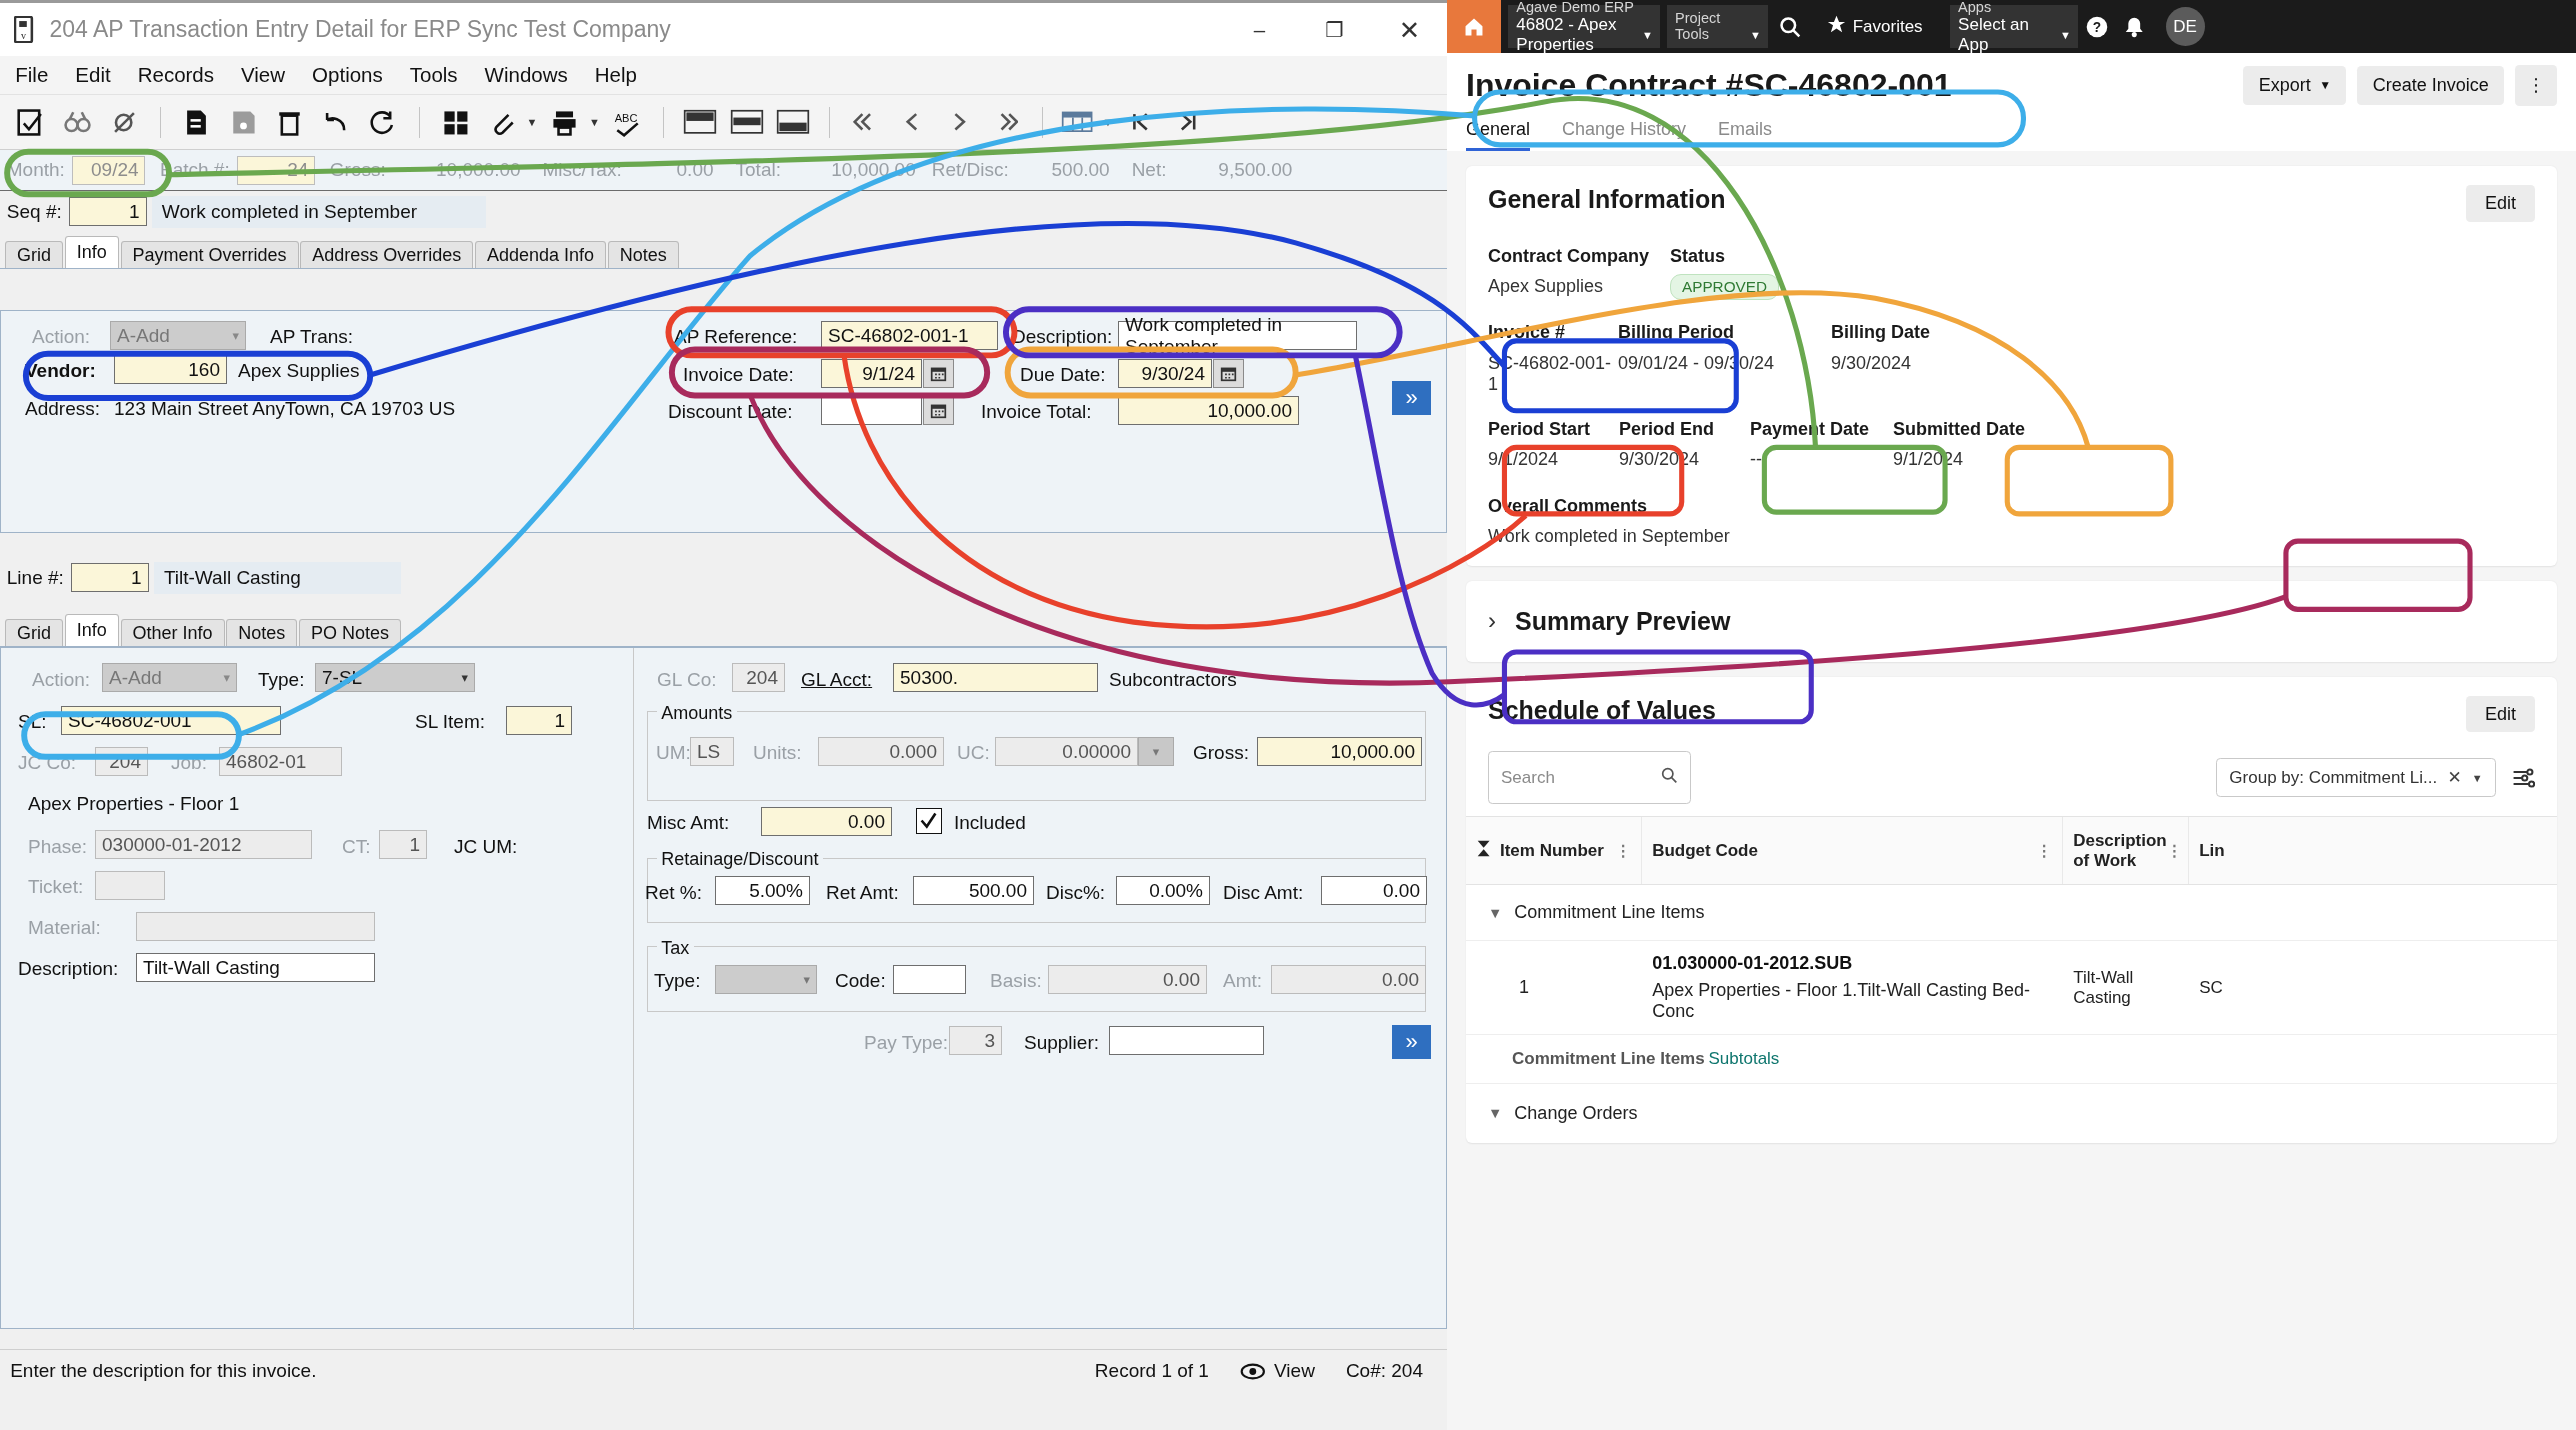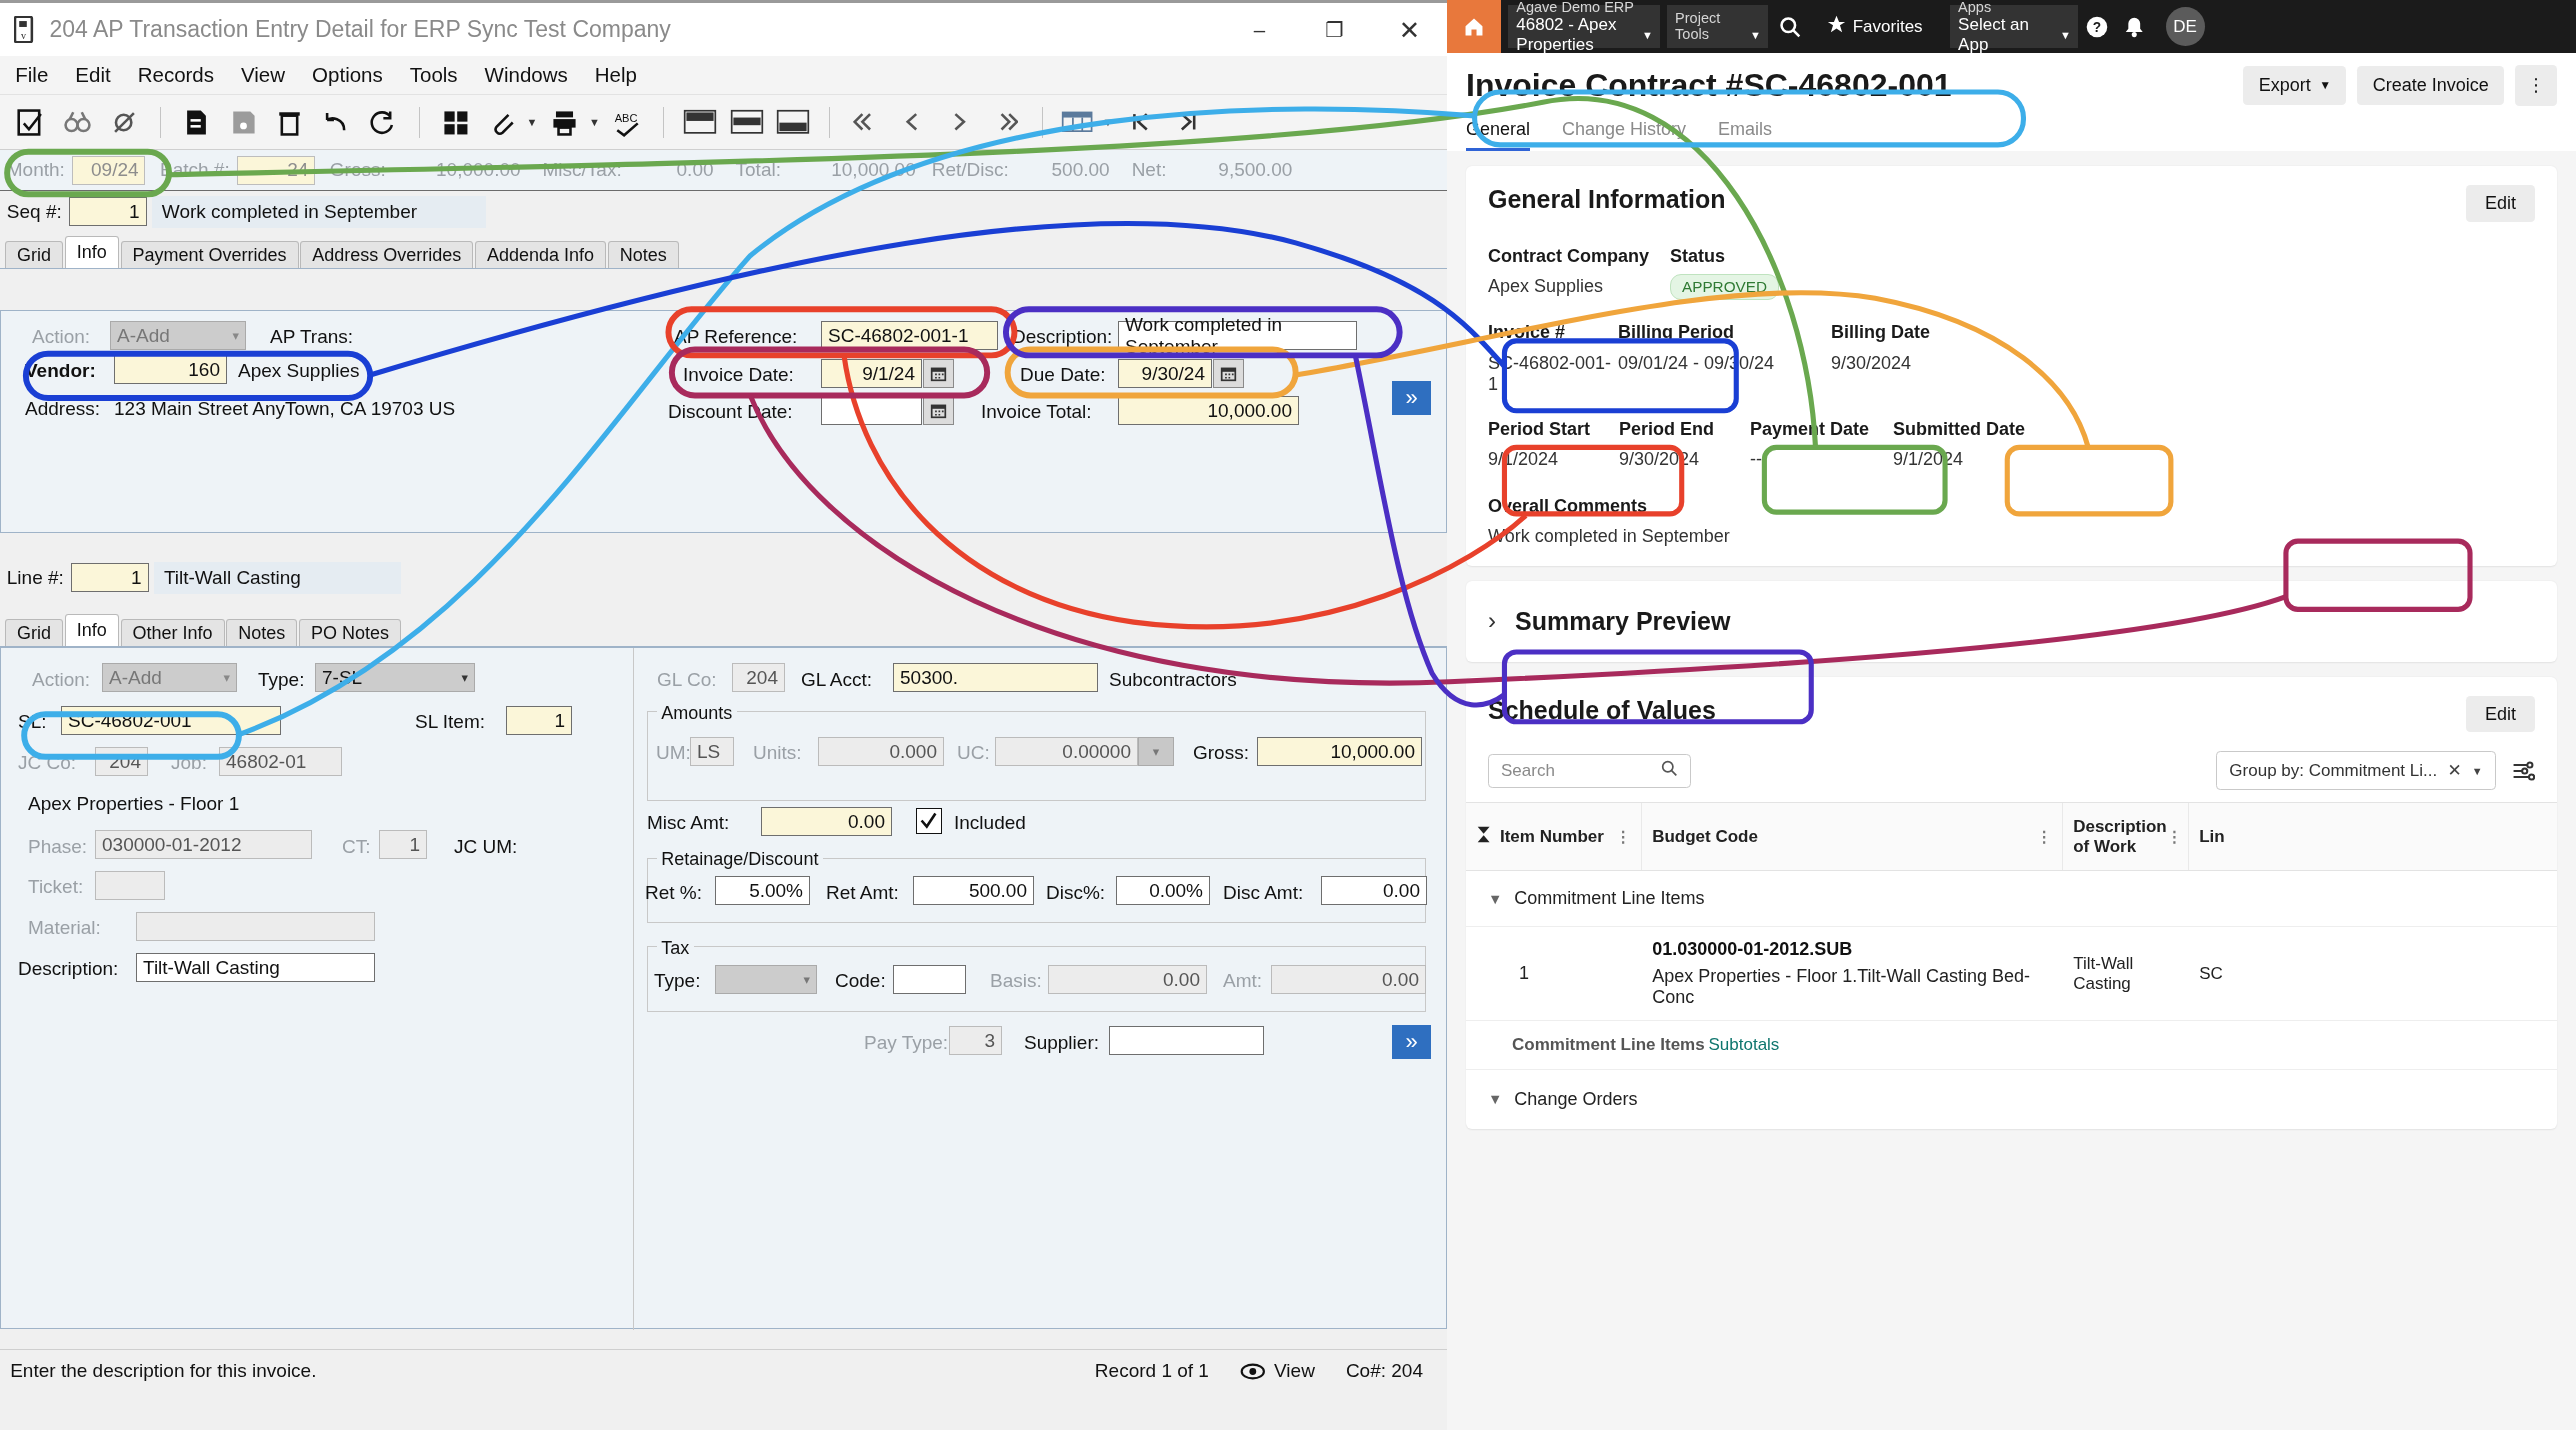--- a/index.html
+++ b/index.html
@@ -94,21 +94,21 @@
   .wa-tab { font-size:18px; color:#8a8a8a; padding-bottom:7.7px; }
   .wa-tab.active { color:#111; border-bottom:3.4px solid #2f63d6; }
   .card { background:#ffffff; border-radius:6px; margin:15.3px 19px; padding:19px 22px;
       box-shadow:0 0.9px 1.7px rgba(0,0,0,.08);}
   .card-h { font-size:25px; font-weight:bold; color:#1a1a1a;}
   .sub { font-size:16px; color:#8a8a8a; margin-top:8.5px;}
   .fld-lbl { font-size:18px; font-weight:bold; color:#1a1a1a;}
   .fld-val { font-size:18px; color:#333; margin-top:9.4px;}
   .badge { display:inline-block; background:#e4f5e4; color:#2f7a33; border:0.9px solid #bfe3bf;
       border-radius:11px; padding:3.4px 11px; font-size:15.3px; margin-top:6.8px;}
-  .sov-search { border:0.9px solid #c9c9c9; border-radius:4.3px; height:34px; width:203px;
+  .sov-search { border:0.9px solid #c9c9c9; border-radius:4.3px; height:53px; width:203px;
       display:flex; align-items:center; justify-content:space-between; padding:0 12px;
       font-size:17px; color:#8a8a8a;}
   .sov-group { border:0.9px solid #c9c9c9; border-radius:4.3px; height:39px;
       display:flex; align-items:center; padding:0 12px; gap:10.2px; font-size:17px; color:#333;}
   .tbl-head { background:#fafafa; border-top:0.9px solid #e3e3e3; border-bottom:0.9px solid #e3e3e3;
       display:flex; }
   .th { font-size:17px; font-weight:bold; color:#222; padding:13.6px 10.2px;
       display:flex; align-items:center; justify-content:space-between; border-right:0.9px solid #e9e9e9;}
   .kebab { color:#777; font-size:15.3px; letter-spacing:0; line-height:5.1px;}
   
@@ -429,21 +429,21 @@
     <span class="lbl-dim" style="position:absolute;left:27px;top:269px;">Material:</span>
     <span class="gf gf-l" style="position:absolute;left:135px;top:264px;width:239px;"></span>
 
     <span class="lbl" style="position:absolute;left:17px;top:310px;">Description:</span>
     <span class="wf" style="position:absolute;left:135px;top:305px;width:239px;">Tilt-Wall Casting</span>
 
     <div style="position:absolute;left:632px;top:0;width:0.9px;height:682px;background:#c8c8c8;"></div>
 
     <span class="lbl-dim" style="position:absolute;left:656px;top:20.5px;">GL Co:</span>
     <span class="gf" style="position:absolute;left:731px;top:15.3px;width:53px;">204</span>
-    <span class="lbl" style="position:absolute;left:800px;top:20.5px;">GL Acct:</span>
+    <span class="lbl" style="position:absolute;left:800px;top:20.5px;text-decoration:underline;">GL Acct:</span>
     <span class="yf" style="position:absolute;left:892px;top:15.3px;width:205px;justify-content:flex-start;">50300.</span>
     <span class="lbl" style="position:absolute;left:1108px;top:20.5px;">Subcontractors</span>
 
     <div class="grpbox" style="left:646px;top:63px;width:779px;height:90px;"></div>
     <span class="grplbl" style="left:656px;top:55px;">Amounts</span>
     <span class="lbl-dim" style="position:absolute;left:655px;top:94px;">UM:</span>
     <span class="gf gf-l" style="position:absolute;left:689px;top:89px;width:44px;">LS</span>
     <span class="lbl-dim" style="position:absolute;left:752px;top:94px;">Units:</span>
     <span class="gf" style="position:absolute;left:817px;top:89px;width:126px;">0.000</span>
     <span class="lbl-dim" style="position:absolute;left:956px;top:94px;">UC:</span>

